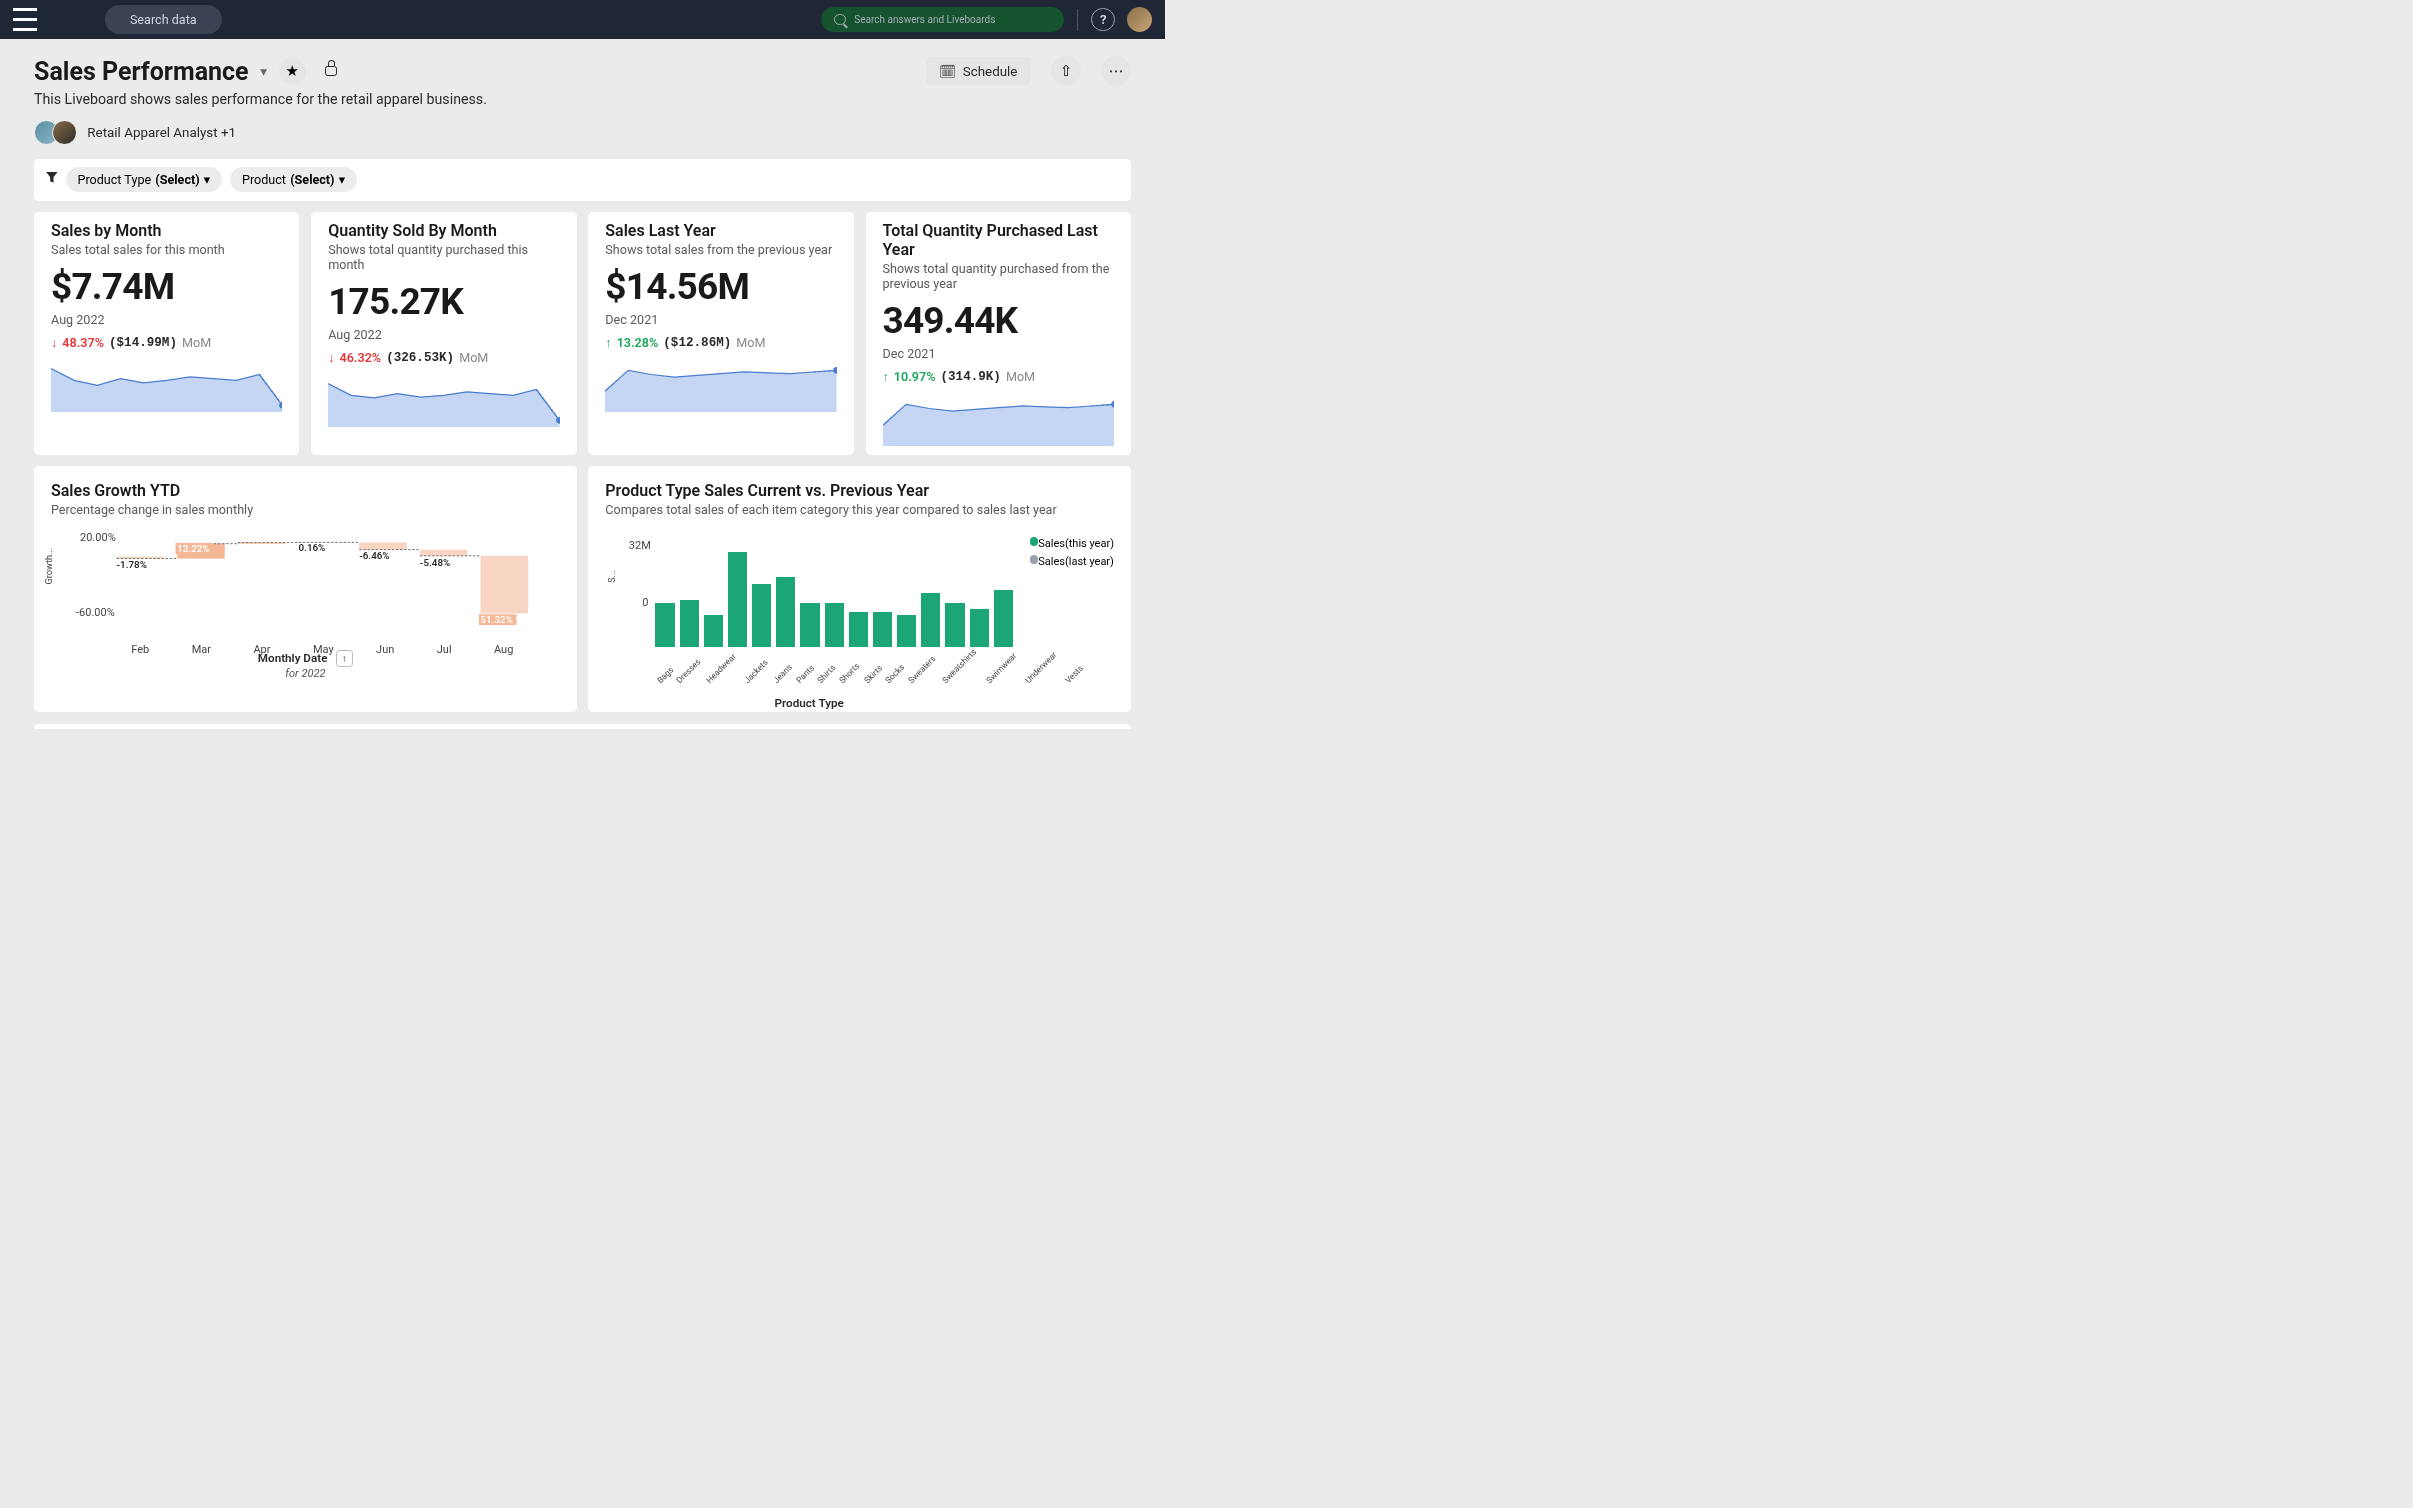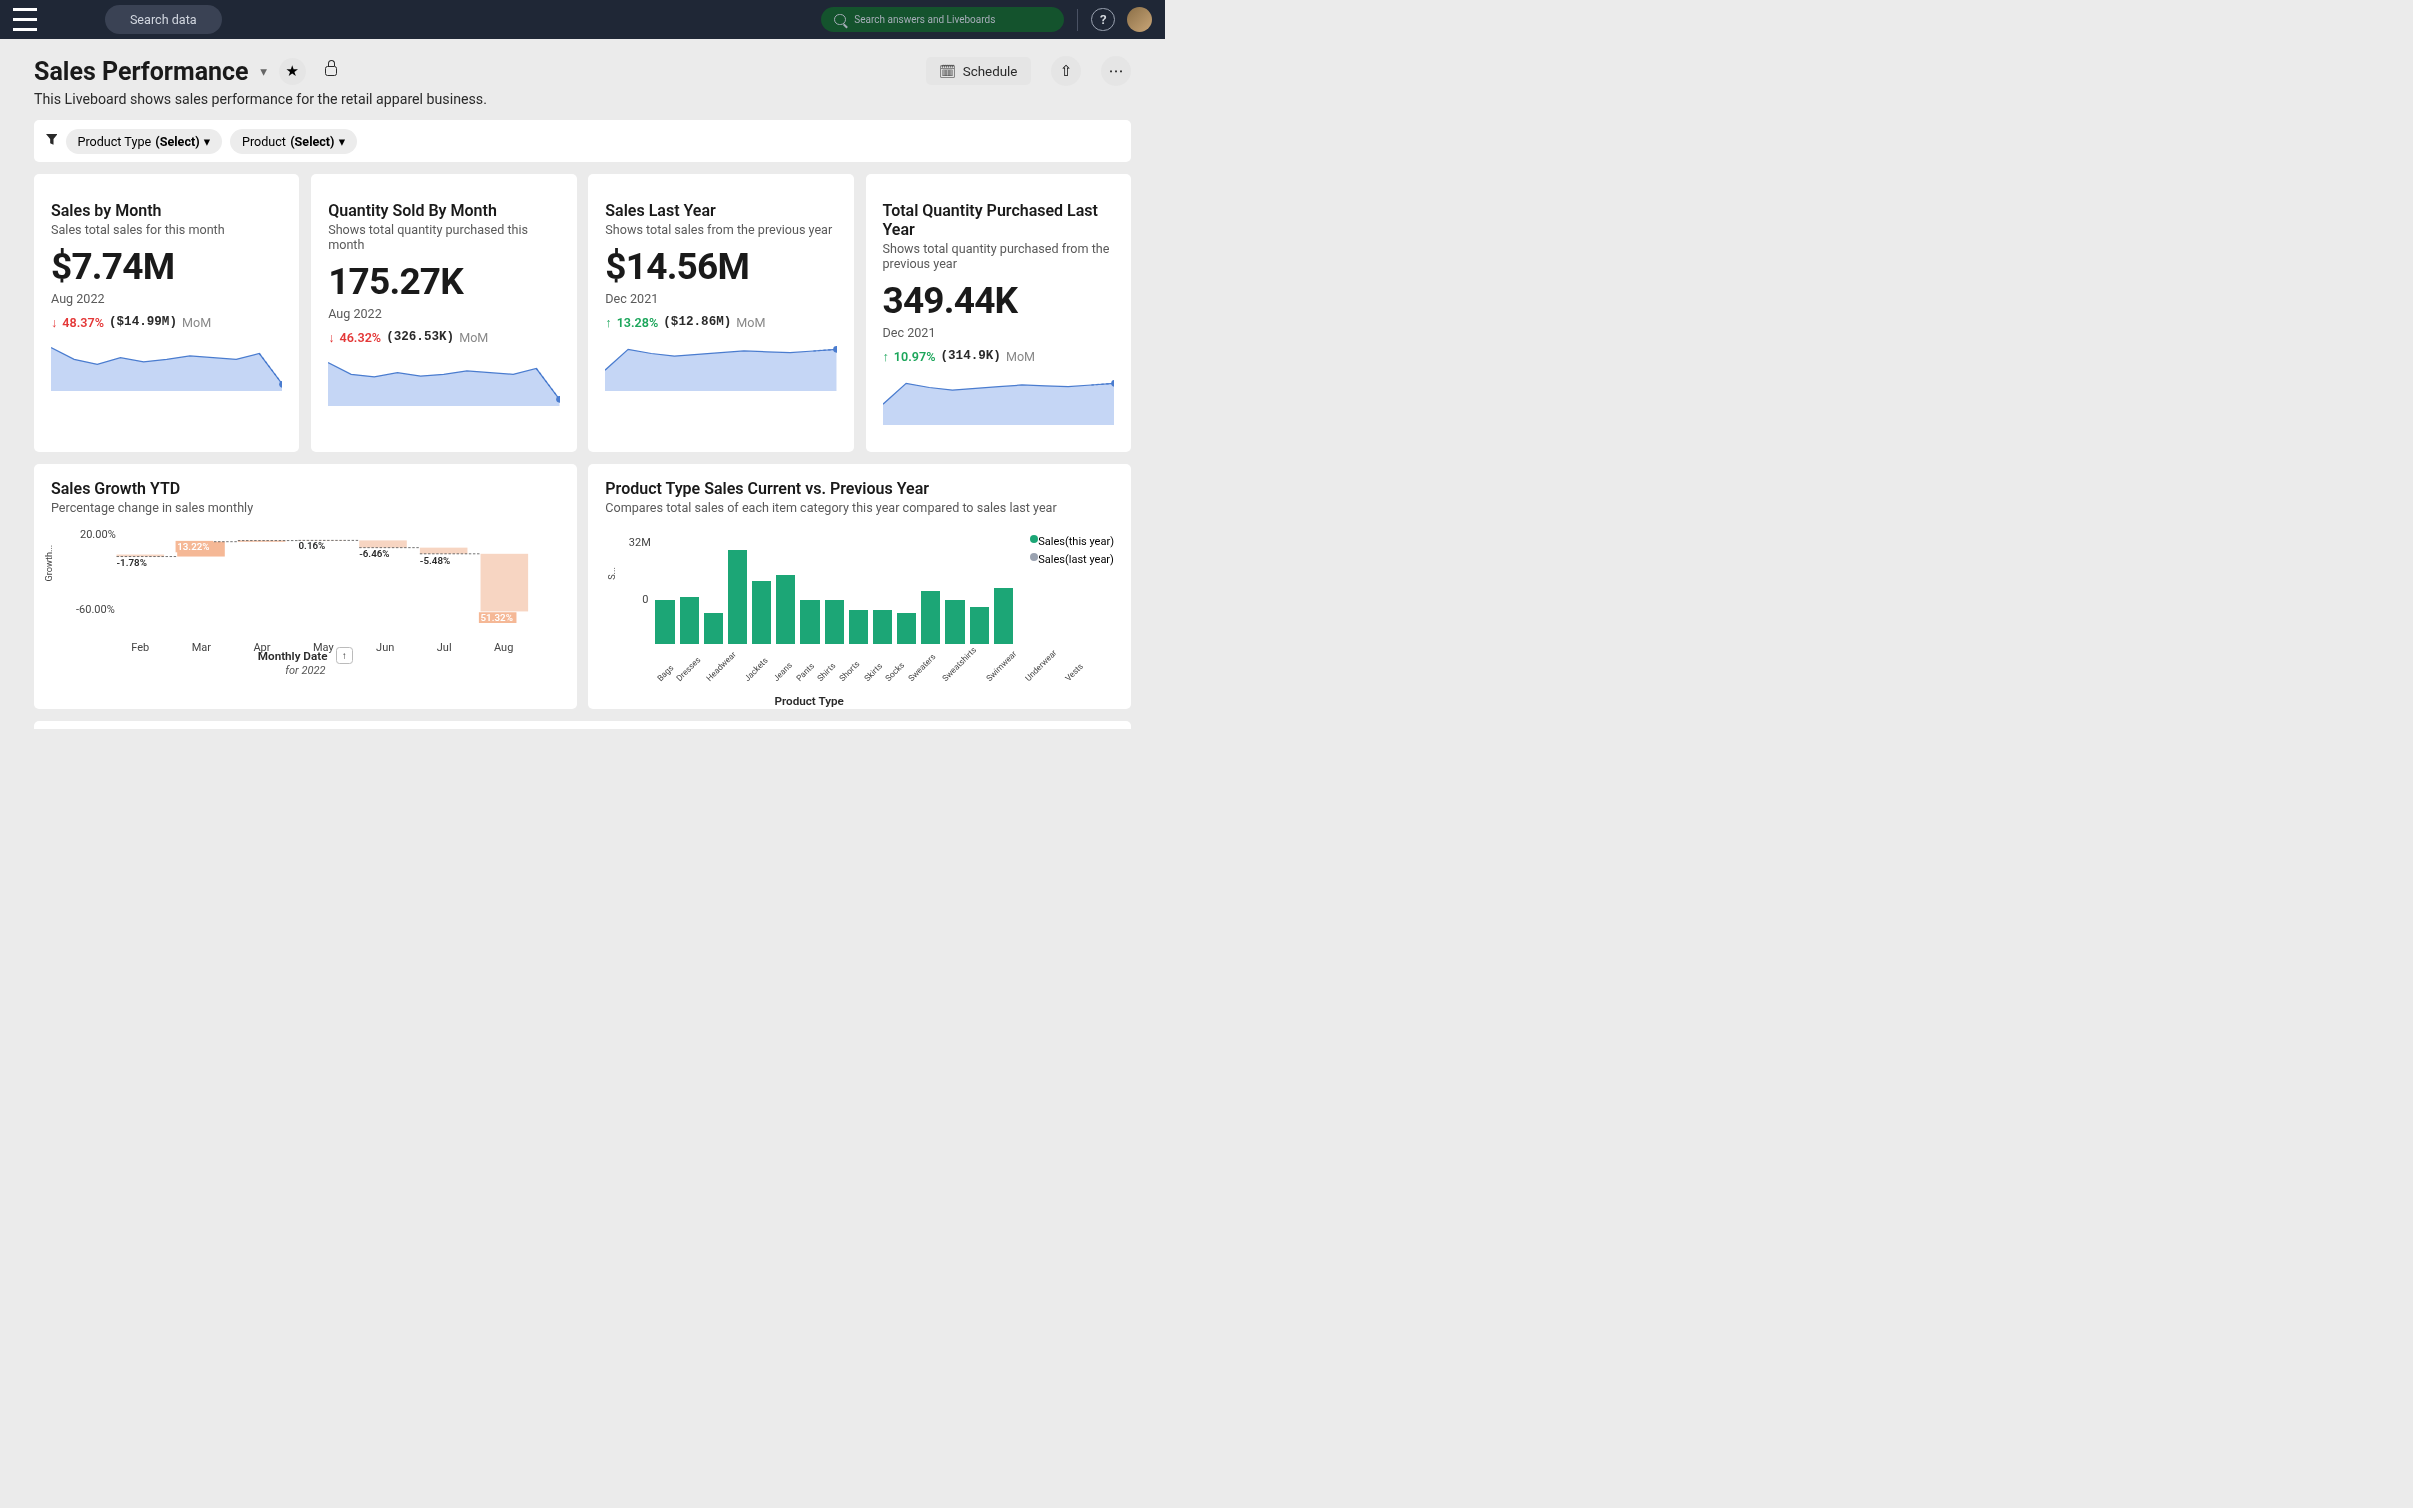--- a/index.html
+++ b/index.html
@@ -41,21 +41,21 @@
 .author-text { font-size: 13.4px; color: #2a2a2a; }
 
 
 .filter-bar { background: #fff; border-radius: 5px; padding: 8.4px 11.7px; margin-top: 13.4px; display: flex; align-items: center; gap: 8.4px; }
 .filter-ico { font-size: 13.4px; color: #2a2a2a; }
 .filter-pill { background: #ececec; border-radius: 13.4px; padding: 5px 11.7px; font-size: 12.6px; cursor: pointer; display: flex; align-items: center; gap: 4.2px; }
 .filter-pill strong { font-weight: 700; }
 
 
 .kpi-row { display: flex; gap: 11.7px; margin-top: 11.7px; }
-.card { background: #fff; border-radius: 5px; padding: 27px 17px; flex: 1; }
+.card { background: #fff; border-radius: 5px; padding: 9px 17px; flex: 1; }
 .card-title { font-size: 16px; font-weight: 600; color: #1a1a1a; }
 .card-sub { font-size: 12.6px; color: #5a5a5a; margin-top: 1.7px; }
 .kpi-value { font-size: 37px; font-weight: 700; margin-top: 8.4px; color: #1a1a1a; letter-spacing: -0.8px; }
 .kpi-date { font-size: 12.6px; color: #5a5a5a; margin-top: 3.4px; }
 .kpi-change { display: flex; align-items: center; gap: 5px; margin-top: 8.4px; font-size: 12.6px; }
 .arrow-down { color: #e43838; font-weight: 700; }
 .arrow-up { color: #1ca65b; font-weight: 700; }
 .pct-red { color: #e43838; font-weight: 600; }
 .pct-green { color: #1ca65b; font-weight: 600; }
 .prev-val { font-weight: 700; color: #2a2a2a; font-family: Liberation Mono, monospace; }
@@ -124,20 +124,27 @@
       <span>Schedule</span>
     </div>
     <div class="round-btn">
       <span>⇧</span>
     </div>
     <div class="round-btn">
       <span>⋯</span>
     </div>
   </div>
   <div class="subtitle">This Liveboard shows sales performance for the retail apparel business.</div>
+  <div class="author-row">
+    <div class="avatar-stack">
+      <div class="av"></div>
+      <div class="av"></div>
+    </div>
+    <span class="author-text">Retail Apparel Analyst +1</span>
+  </div>
 
   <div class="filter-bar">
     <span class="filter-ico"><svg width="11.7" height="11.7" viewBox="0 0 14 14">
           <path d="M0 0 L14 0 L9 6 L9 13 L5 11 L5 6 Z" fill="#2a2a2a"></path>
         </svg></span>
     <div class="filter-pill">
       <span>Product Type</span>
       <strong>(Select)</strong>
       <span>▾</span>
     </div>

